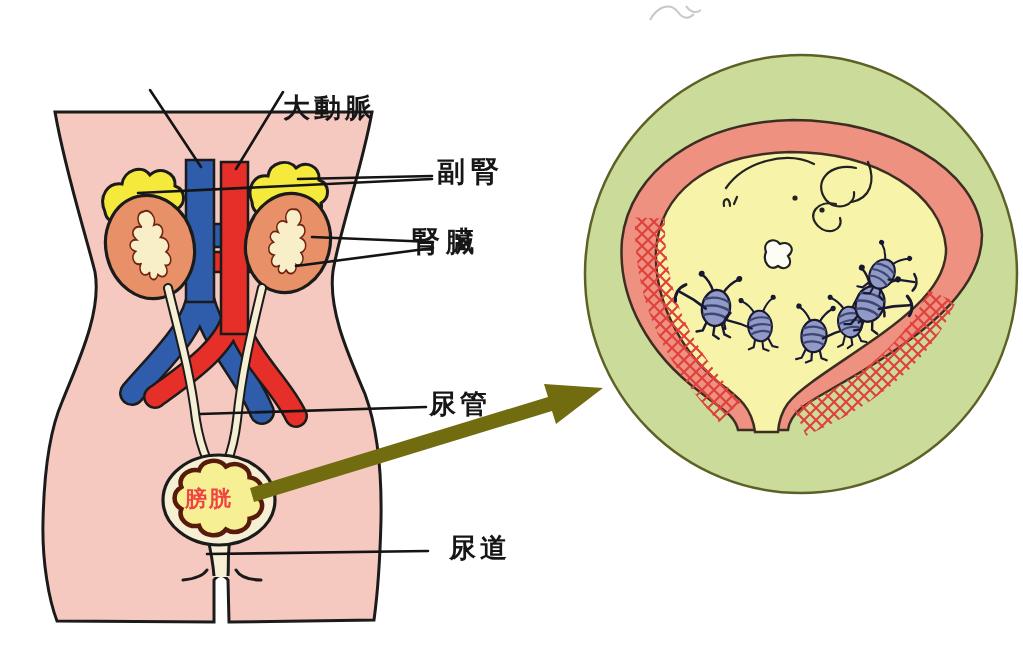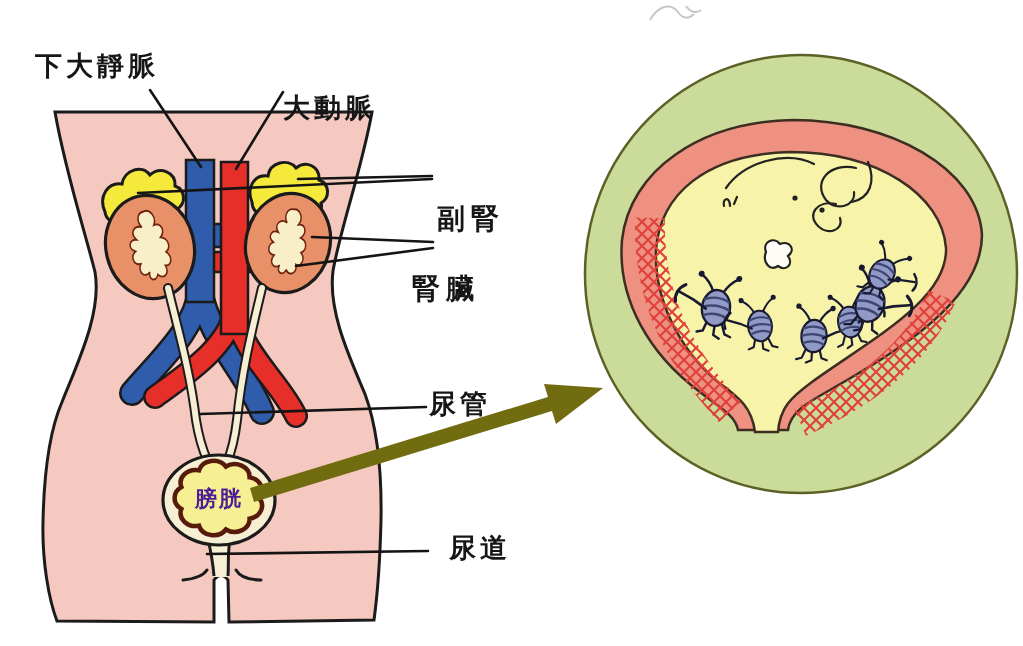--- a/index.html
+++ b/index.html
@@ -6,24 +6,24 @@
   #stage{
     position:relative;width:1023px;height:646px;overflow:hidden;
     background:#ffffff;font-family:"Liberation Sans","DejaVu Sans",sans-serif;
   }
   #artwork{position:absolute;left:0;top:0;width:1023px;height:646px;}
   .label{
     position:absolute;font-weight:700;color:#161616;white-space:nowrap;
     line-height:1.05;
   }
   .lab-lg{font-size:27px;letter-spacing:4px;}
-  .lab-r {font-size:28px;letter-spacing:6px;margin-top:47px;}
+  .lab-r {font-size:28px;letter-spacing:6px;}
   .bladder-label{
-    position:absolute;left:185px;top:484px;width:68px;text-align:center;
-    font-size:22px;font-weight:700;letter-spacing:2px;color:#4c1d95;
+    position:absolute;left:185px;top:484px;width:68px;
+    font-size:22px;font-weight:700;letter-spacing:2px;color:#ef4444;
   }
 </style>
 </head>
 <body>
 
 <div id="stage">
 
   <svg id="artwork" viewBox="0 0 1023 646">
     <defs>
       <pattern id="xhatch" width="12" height="12" patternUnits="userSpaceOnUse">
@@ -185,21 +185,20 @@
         <use href="#germ" transform="translate(814,336) scale(0.9,0.9) rotate(4)"></use>
         <use href="#germ" transform="translate(850,322) scale(0.85,0.85) rotate(-8)"></use>
         <use href="#germ" transform="translate(870,304) rotate(18)"></use>
         <use href="#germ" transform="translate(882,274) scale(0.85,0.85) rotate(30)"></use>
       </g>
     </g>
 
     <path d="M 650,20 C 658,6 670,2 678,12 C 682,18 688,20 694,14 M 686,6 C 690,12 696,14 701,10" fill="none" stroke="var(--faint-scribble)" stroke-width="2"></path>
   </svg>
 
-  <div class="label lab-lg" style="left:35px;top:52px;">下大靜脈</div>
 
   <div class="label lab-lg" style="left:283px;top:55px;margin-top:39px;">大動脈</div>
 
   <div class="label lab-r" style="left:437px;top:157px;">副腎</div>
 
   <div class="label lab-r" style="left:412px;top:227px;">腎臟</div>
 
   <div class="label lab-lg" style="left:429px;top:390px;">尿管</div>
 
   <div class="bladder-label">膀胱</div>

